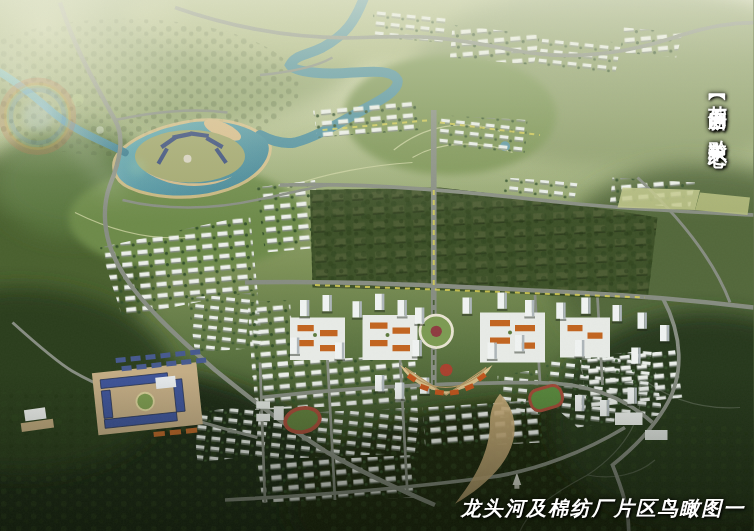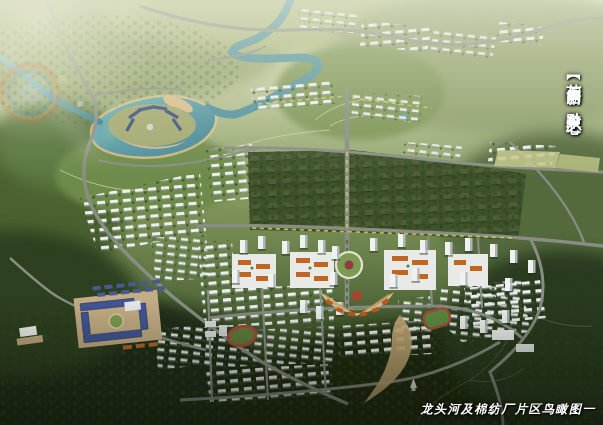--- a/index.html
+++ b/index.html
@@ -5,21 +5,21 @@
   html,body{margin:0;padding:0;background:#222;}
   #stage{position:relative;width:603px;height:425px;overflow:hidden;
          font-family:"DejaVu Sans","Liberation Sans",sans-serif;background:#6f8455;}
   #stage svg{position:absolute;left:0;top:0;}
   .overlay-text{position:absolute;color:#ffffff;
     text-shadow:0 0 4px rgba(0,0,0,.9),1px 1px 2px rgba(0,0,0,.9);}
   #slogan{right:22px;top:70px;writing-mode:vertical-rl;text-orientation:upright;
     font-family:"DejaVu Serif","Liberation Serif",serif;
     font-size:15px;font-weight:bold;letter-spacing:2px;line-height:1.05;}
   #caption{right:7px;bottom:7px;font-family:"DejaVu Serif","Liberation Serif",serif;
-    font-size:12px;font-weight:bold;font-style:italic;letter-spacing:1.5px;}
+    font-size:16px;font-weight:bold;font-style:italic;letter-spacing:1.5px;}
 </style>
 </head>
 <body>
 
 <div id="stage">
 <svg width="603" height="425" viewBox="0 0 603 425">
 <defs>
   <linearGradient id="bg" x1="0" y1="0" x2="0" y2="1">
     <stop offset="0" stop-color="#ebead3"></stop>
           <stop offset="0.10" stop-color="#d4d9b2"></stop>

